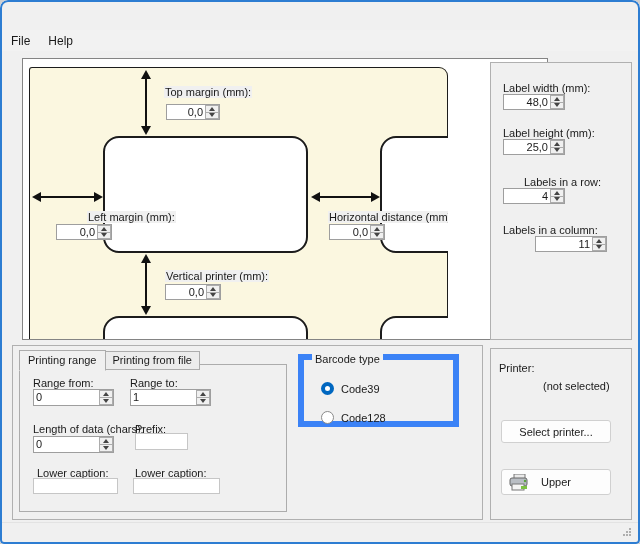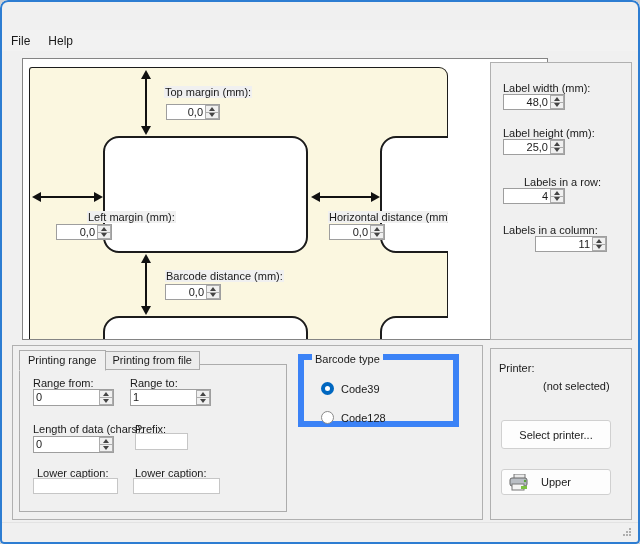--- a/index.html
+++ b/index.html
@@ -155,21 +155,21 @@
         <span class="spin">
             <span class="sb">
               <i class="tu"></i>
             </span>
             <span class="sb">
               <i class="td"></i>
             </span>
           </span>
       </div>
 
-      <span class="fld-lbl" style="left:136px;top:203px;">Barcode distance (mm):</span>
+      <span class="fld-lbl" style="left:136px;top:203px;">Vertical printer (mm):</span>
       <div class="numeric" style="left:136px;top:217px;width:56px;">
         <span class="nval">0,0</span>
         <span class="spin">
             <span class="sb">
               <i class="tu"></i>
             </span>
             <span class="sb">
               <i class="td"></i>
             </span>
           </span>
@@ -290,21 +290,21 @@
       <div class="radio-row" style="left:17px;top:51px;">
         <span class="radio off"></span>
         <span class="radio-lbl">Code128</span>
       </div>
     </div>
   </div>
 
   <div class="panel" style="left:490px;top:348px;width:142px;height:172px;">
     <span class="lbl" style="left:8px;top:13px;">Printer:</span>
     <span class="lbl" style="left:8px;top:31px;margin-left:44px;">(not selected)</span>
-    <div class="btn" style="left:10px;top:71px;width:110px;height:29px;">
+    <div class="btn" style="left:10px;top:71px;width:110px;height:23px;">
       <span>Select printer...</span>
     </div>
     <div class="btn" style="left:10px;top:120px;width:110px;height:26px;">
       <svg width="21" height="18" viewBox="0 0 21 18" style="position:absolute;left:7px;top:4px;">
         <rect x="5" y="0" width="11" height="5" fill="#e9e9e9" stroke="#777" stroke-width="1"></rect>
         <rect x="1" y="4" width="17" height="8" rx="2" fill="#b9bec4" stroke="#666" stroke-width="1"></rect>
         <rect x="3" y="10" width="12" height="6" fill="#f5f5f5" stroke="#777" stroke-width="1"></rect>
         <rect x="12" y="12" width="6" height="3" fill="#7dc243"></rect>
         <circle cx="16" cy="7" r="1.2" fill="#5aa13c"></circle>
       </svg>

